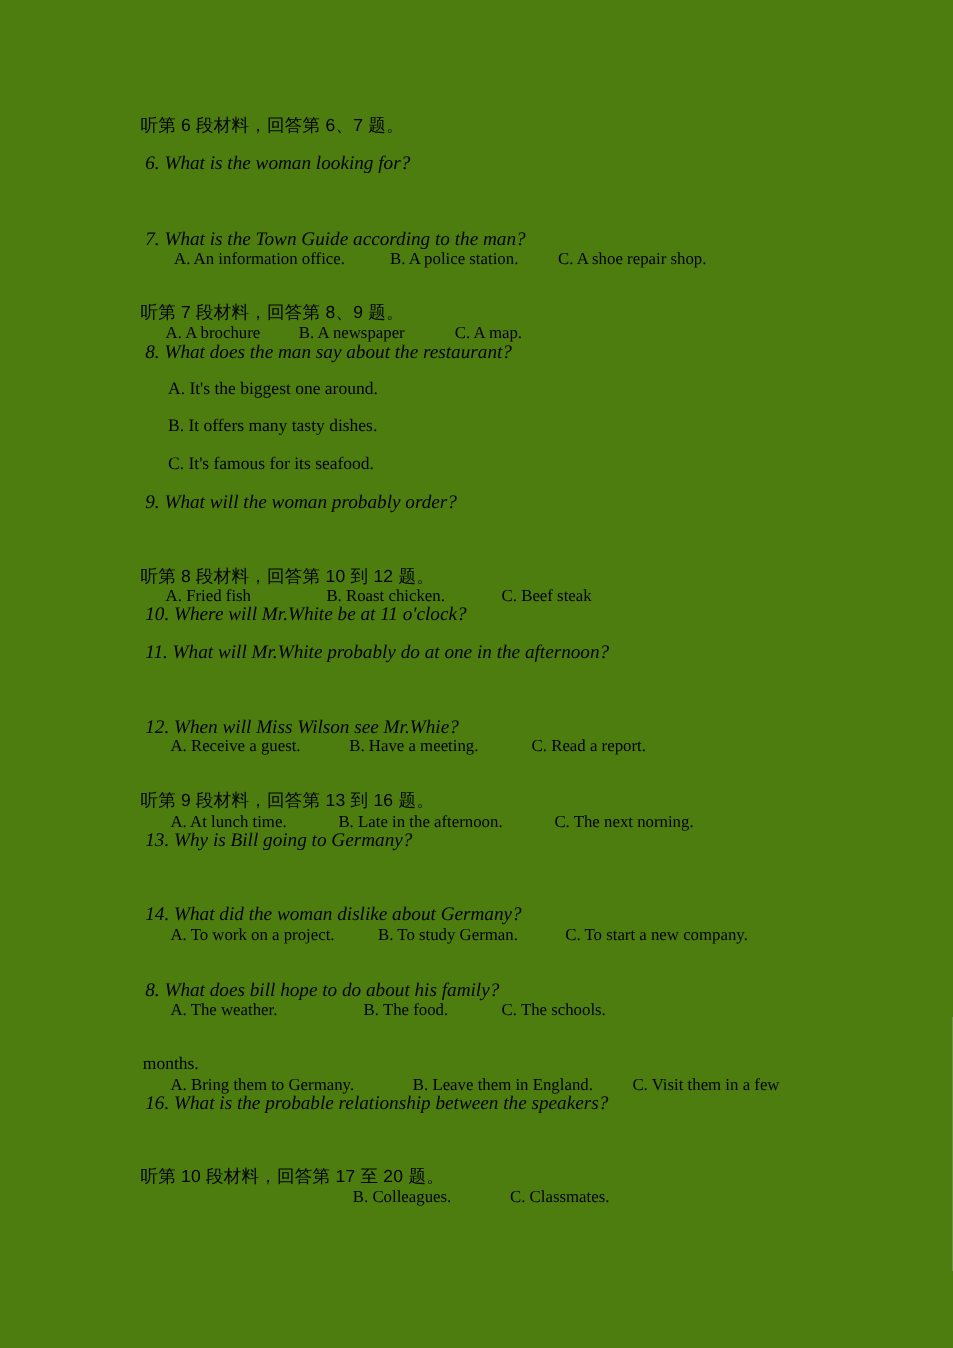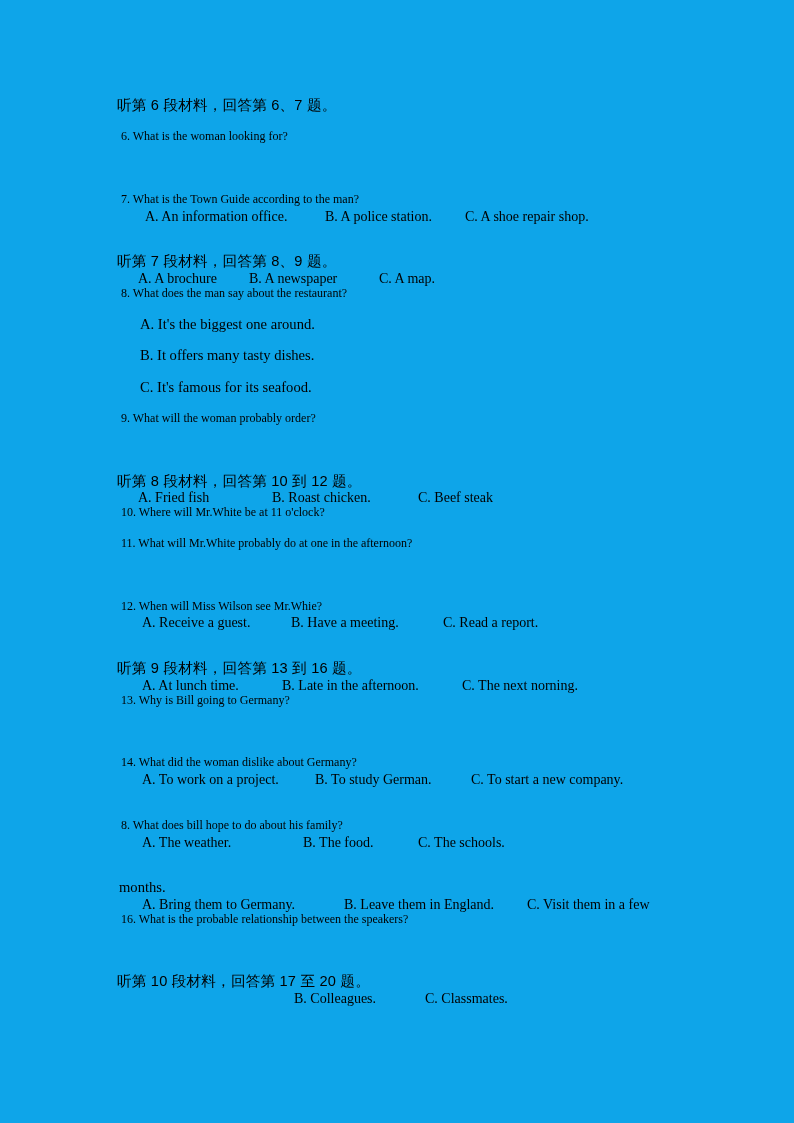--- a/index.html
+++ b/index.html
@@ -16,21 +16,21 @@
     color: #000000;
     overflow: hidden;
   }
 
   #page {
     position: absolute;
     left: 0;
     top: 0;
     width: 794px;
     height: 1123px;
-    background: #0ea5e9;
+    background: #4d7c0f;
   }
 
   
   .content {
     position: absolute;
     left: 114px;
     top: 90px;
     width: 570px;
   }
 
@@ -46,21 +46,22 @@
   .section-head {
     font-family: "Liberation Sans", "DejaVu Sans", sans-serif;
     font-size: 14.6px;
     letter-spacing: 0.2px;
     padding-left: 3px;
   }
 
   
   .question {
     padding-left: 7px;
-    font-size: 12px;
+    font-size: 16px;
+    font-style: italic;
   }
 
   
   .continuation {
     padding-left: 5px;
     font-size: 14.6px;
   }
 
   
   .options {

